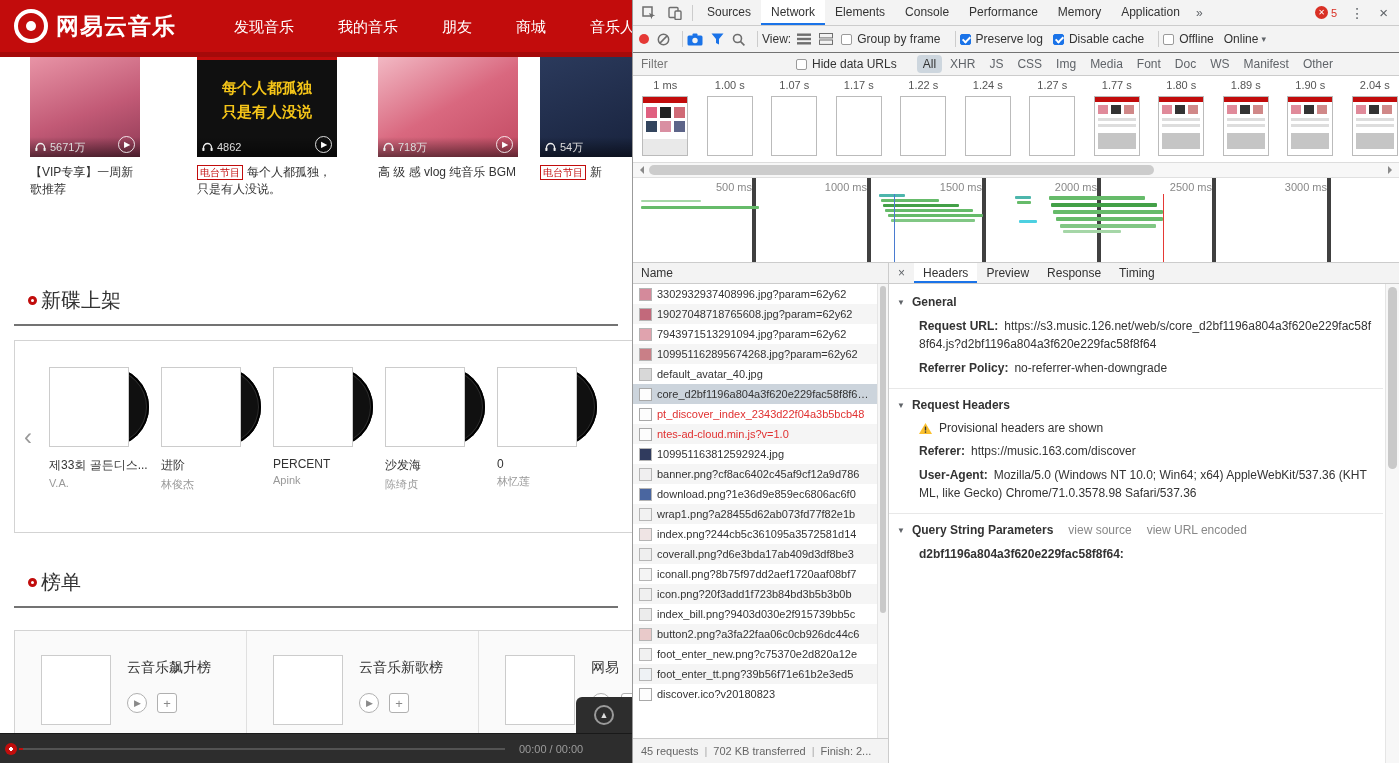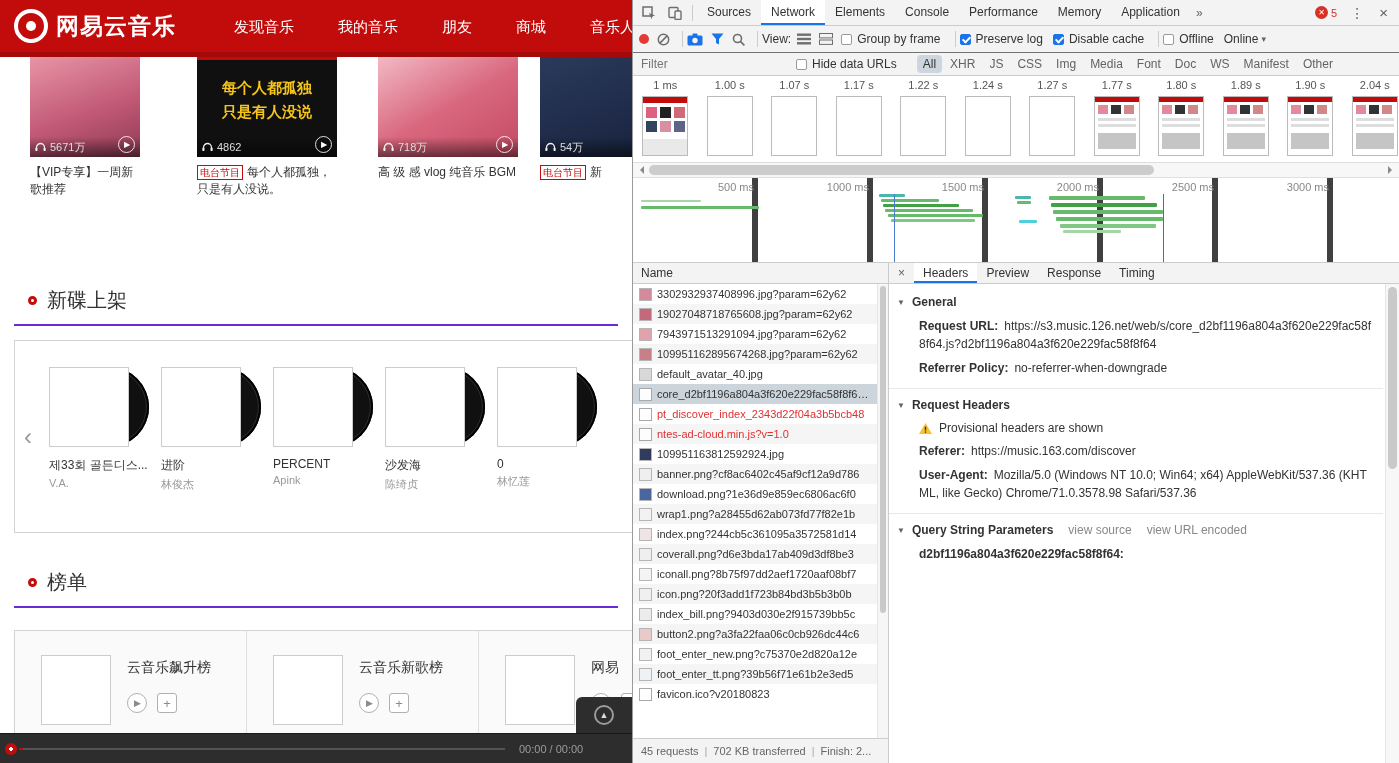--- a/index.html
+++ b/index.html
@@ -35,22 +35,22 @@
   .card-count { position: absolute; left: 0; right: 0; bottom: 0; height: 20px;
     background: linear-gradient(transparent, rgba(0,0,0,.5)); color: #ddd; font-size: 11px;
     display: flex; align-items: center; gap: 4px; padding: 0 5px; }
   .card-play { position: absolute; right: 5px; bottom: 4px; width: 17px; height: 17px;
     border: 1px solid rgba(255,255,255,.85); border-radius: 50%; color: #fff; font-size: 8px;
     display: flex; align-items: center; justify-content: center; padding-left: 1px; cursor: pointer; }
   .card-cap { margin-top: 7px; font-size: 12px; color: #333; line-height: 1.45; }
   .card-tag { display: inline-block; border: 1px solid #c20c0c; color: #c20c0c; font-size: 10px;
     line-height: 13px; padding: 0 2px; margin-right: 4px; }
 
-  .section-head { margin: 60px 14px 0 14px; border-bottom: 2px solid #6d28d9; padding: 0 0 10px 14px;
-    display: flex; align-items: center; gap: 10px; }
+  .section-head { margin: 60px 14px 0 14px; border-bottom: 2px solid #737373; padding: 0 0 10px 14px;
+    display: flex; align-items: center; gap: 4px; }
   .section-head.second { margin-top: 36px; }
   .section-dot { width: 9px; height: 9px; border: 3px solid #c10d0c; border-radius: 50%; }
   .section-title { font-size: 20px; color: #333; }
 
   .shelf { margin: 14px 0 0 14px; width: 700px; height: 193px; border: 1px solid #d3d3d3;
     background: #fff; position: relative; display: flex; padding-left: 34px; }
   .shelf-arrow { position: absolute; left: 9px; top: 50%; transform: translateY(-50%);
     color: #999; font-size: 24px; cursor: pointer; }
   .album { width: 112px; margin-top: 26px; flex-shrink: 0; cursor: pointer; }
   .album-wrap { position: relative; width: 102px; height: 80px; }
@@ -153,21 +153,21 @@
 
   .dt-hscroll { height: 15px; background: #f7f7f7; border-bottom: 1px solid #e0e0e0; position: relative; flex-shrink: 0; }
   .hs-arrow { position: absolute; top: 3px; width: 0; height: 0; border: 4px solid transparent; cursor: pointer; }
   .hs-arrow.left { left: 3px; border-right-color: #8a8a8a; }
   .hs-arrow.right { right: 3px; border-left-color: #8a8a8a; }
   .hs-thumb { position: absolute; left: 16px; top: 2px; height: 10px; width: 505px;
     background: #ccc; border-radius: 6px; cursor: pointer; }
 
   .dt-overview { height: 85px; border-bottom: 1px solid #ccc; position: relative; overflow: hidden;
     background: #fff; flex-shrink: 0; cursor: pointer; }
-  .ov-tick { position: absolute; top: 0; bottom: 0; border-left: 6px solid #404040; }
+  .ov-tick { position: absolute; top: 0; bottom: 0; border-left: 4px solid #404040; }
   .ov-tick span { position: absolute; right: 4px; top: 3px; font-size: 11px; color: #888; white-space: nowrap; }
   .ov-bar { position: absolute; border-radius: 1px; }
   .ov-marker { position: absolute; top: 16px; bottom: 0; width: 1px; }
 
   .dt-main { flex: 1; display: flex; min-height: 0; }
   .dt-left { width: 256px; flex-shrink: 0; border-right: 1px solid #ccc; display: flex; flex-direction: column; min-height: 0; }
   .dt-grid-header { height: 21px; line-height: 21px; background: #f3f3f3; border-bottom: 1px solid #ccc;
     padding-left: 8px; font-size: 12px; color: #333; flex-shrink: 0; }
   .dt-rows { flex: 1; overflow: hidden; position: relative; }
   .req-row { height: 20px; display: flex; align-items: center; padding: 0 14px 0 6px; font-size: 11px;
@@ -810,21 +810,21 @@
             </div>
 
             <div class="req-row">
               <div class="req-icon thumb" style="background: rgb(238, 242, 245);"></div>
               <div class="req-name">foot_enter_tt.png?39b56f71e61b2e3ed5</div>
             </div>
 
 
             <div class="req-row">
               <div class="req-icon page"></div>
-              <div class="req-name">favicon.ico?v20180823</div>
+              <div class="req-name">discover.ico?v20180823</div>
             </div>
 
           <div class="rows-scrollbar">
             <div class="rows-thumb"></div>
           </div>
         </div>
         <div class="dt-status">
           <span>45 requests</span>
           <span style="color:#aaa;">|</span>
           <span>702 KB transferred</span>

